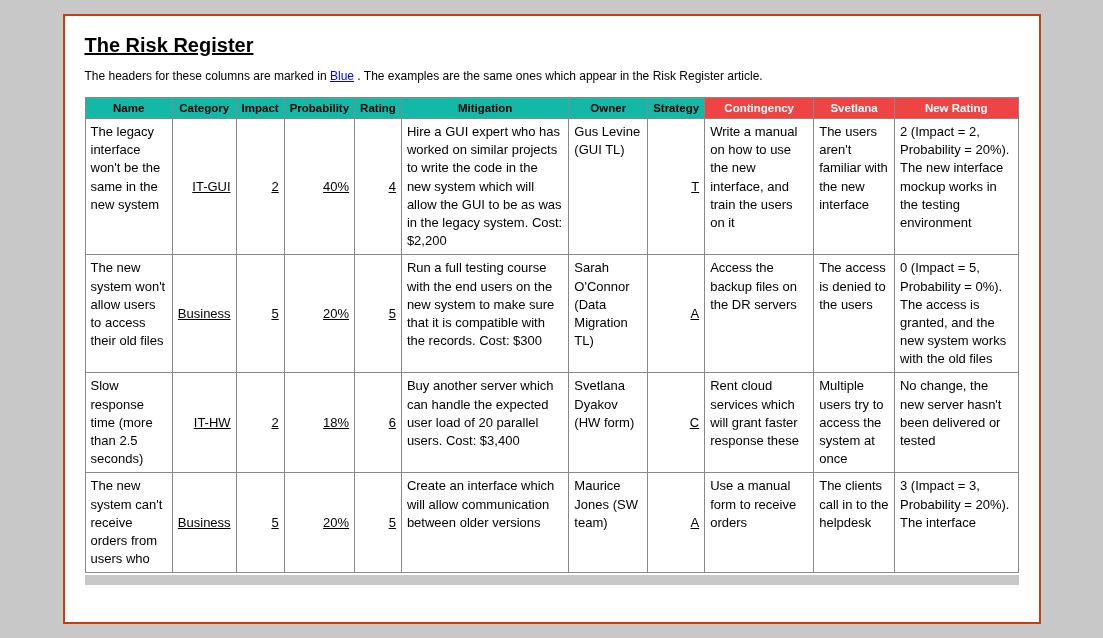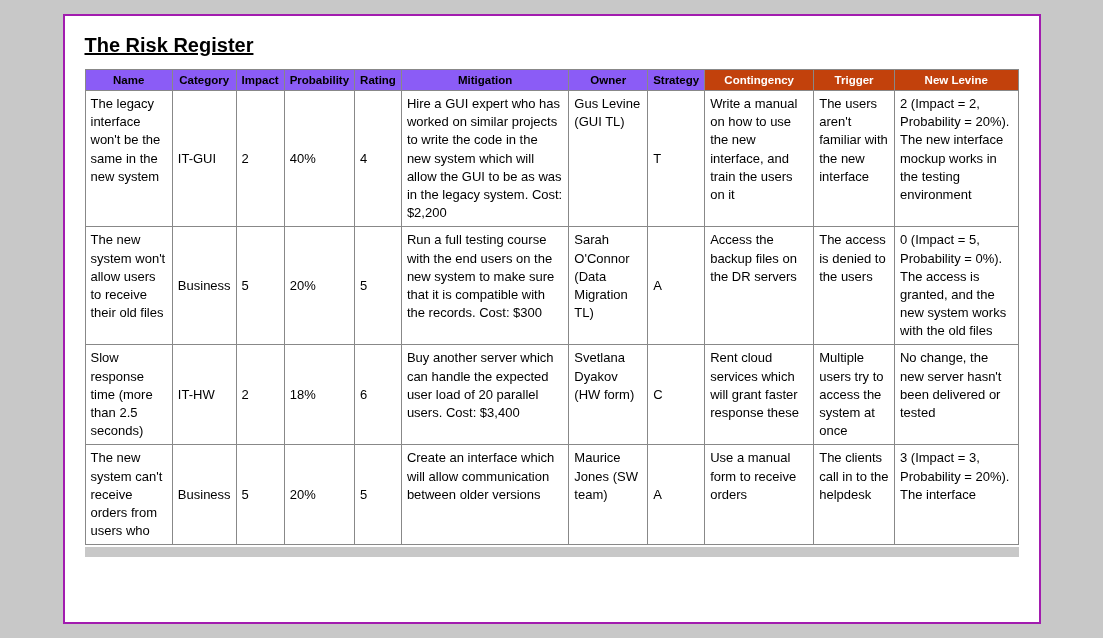--- a/index.html
+++ b/index.html
@@ -9,21 +9,21 @@
       background: #c8c8c8;
       display: flex;
       justify-content: center;
       align-items: center;
       width: 1103px;
       min-height: 638px;
       padding: 10px;
     }
     .page-container {
       background: #fff;
-      border: 2px solid #a21caf;
+      border: 2px solid #c2410c;
       padding: 18px 20px 10px 20px;
       width: 978px;
       min-height: 610px;
     }
     .page-title {
       font-size: 20px;
       font-weight: bold;
       text-decoration: underline;
       margin-bottom: 10px;
       color: #000;
@@ -37,90 +37,96 @@
     .description .blue-text {
       color: #0000ff;
       text-decoration: underline;
     }
     table {
       border-collapse: collapse;
       width: 100%;
       margin-top: 12px;
     }
     th {
-      background: #8b5cf6;
+      background: #14b8a6;
       border: 1px solid #888;
       padding: 4px 5px;
       text-align: center;
       font-weight: bold;
       font-size: 11.5px;
       color: #000;
       vertical-align: middle;
     }
     th.blue-header {
-      background: #c2410c;
+      background: #ef4444;
       color: #fff;
     }
     td {
       border: 1px solid #888;
       padding: 4px 5px;
       font-size: 13px;
       color: #000;
       vertical-align: top;
       line-height: 1.4;
     }
     td.center {
-      text-align: left;
+      text-align: right;
       vertical-align: middle;
+      text-decoration: underline;
     }
     .scrollbar-hint {
       background: #c8c8c8;
       height: 10px;
       margin-top: 2px;
     }
   </style>
 </head>
 <body>
 
 <div class="page-container">
   <div class="page-title">The Risk Register</div>
 
+  <div class="description">
+    <span>The headers for these columns are marked in</span>
+    <span class="blue-text">Blue</span>
+    <span>. The examples are the same ones which appear in the Risk Register article.</span>
+  </div>
 
   <table>
     <thead>
       <tr>
         <th>Name</th>
         <th>Category</th>
         <th>Impact</th>
         <th>Probability</th>
         <th>Rating</th>
         <th>Mitigation</th>
         <th>Owner</th>
         <th>Strategy</th>
         <th class="blue-header">Contingency</th>
-        <th class="blue-header">Trigger</th>
-        <th class="blue-header">New Levine</th>
+        <th class="blue-header">Svetlana</th>
+        <th class="blue-header">New Rating</th>
       </tr>
     </thead>
     <tbody id="table-body">
     <tr>
           <td>The legacy interface won't be the same in the new system</td>
           <td class="center">IT-GUI</td>
           <td class="center">2</td>
           <td class="center">40%</td>
           <td class="center">4</td>
           <td>Hire a GUI expert who has worked on similar projects to write the code in the new system which will allow the GUI to be as was in the legacy system. Cost: $2,200</td>
           <td>Gus Levine (GUI TL)</td>
           <td class="center">T</td>
           <td>Write a manual on how to use the new interface, and train the users on it</td>
           <td>The users aren't familiar with the new interface</td>
           <td>2 (Impact = 2, Probability = 20%). The new interface mockup works in the testing environment</td>
         </tr>
         <tr>
-          <td>The new system won't allow users to receive their old files</td>
+          <td>The new system won't allow users to access their old files</td>
           <td class="center">Business</td>
           <td class="center">5</td>
           <td class="center">20%</td>
           <td class="center">5</td>
           <td>Run a full testing course with the end users on the new system to make sure that it is compatible with the records. Cost: $300</td>
           <td>Sarah O'Connor (Data Migration TL)</td>
           <td class="center">A</td>
           <td>Access the backup files on the DR servers</td>
           <td>The access is denied to the users</td>
           <td>0 (Impact = 5, Probability = 0%). The access is granted, and the new system works with the old files</td>

